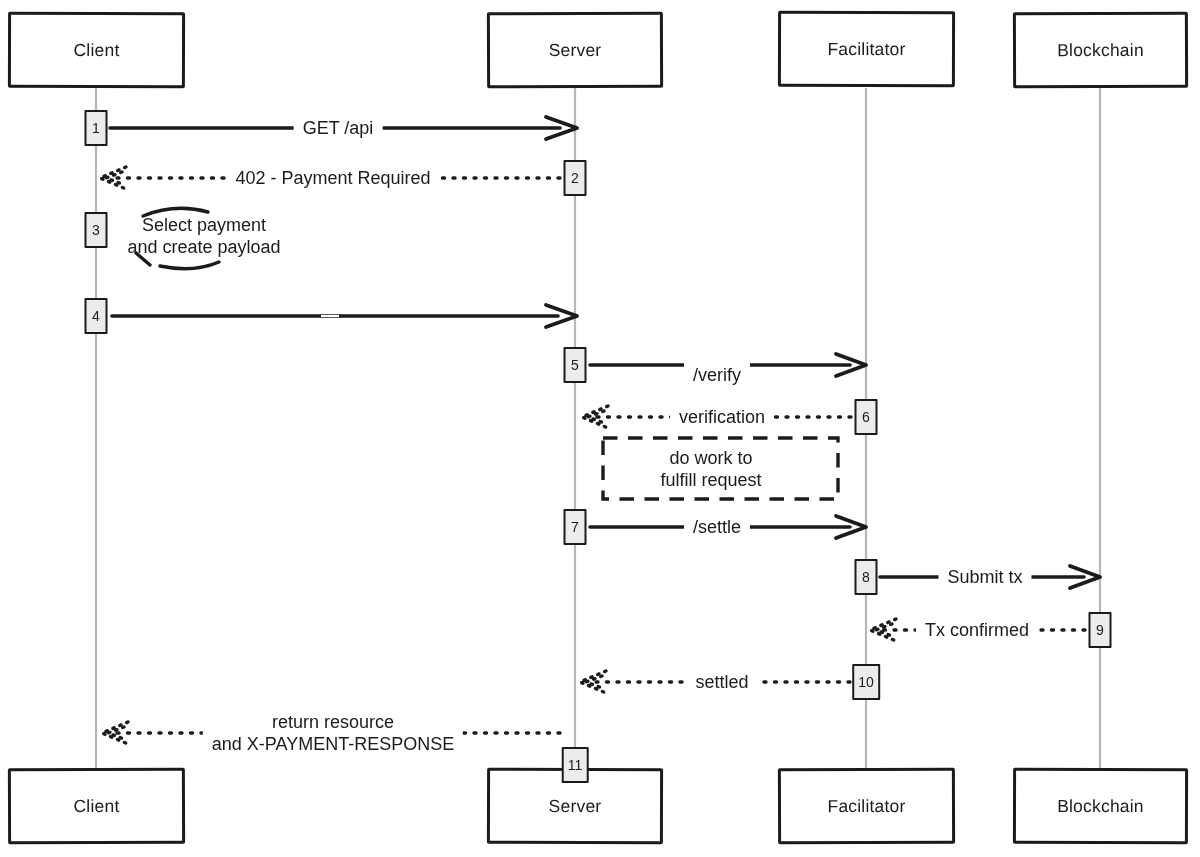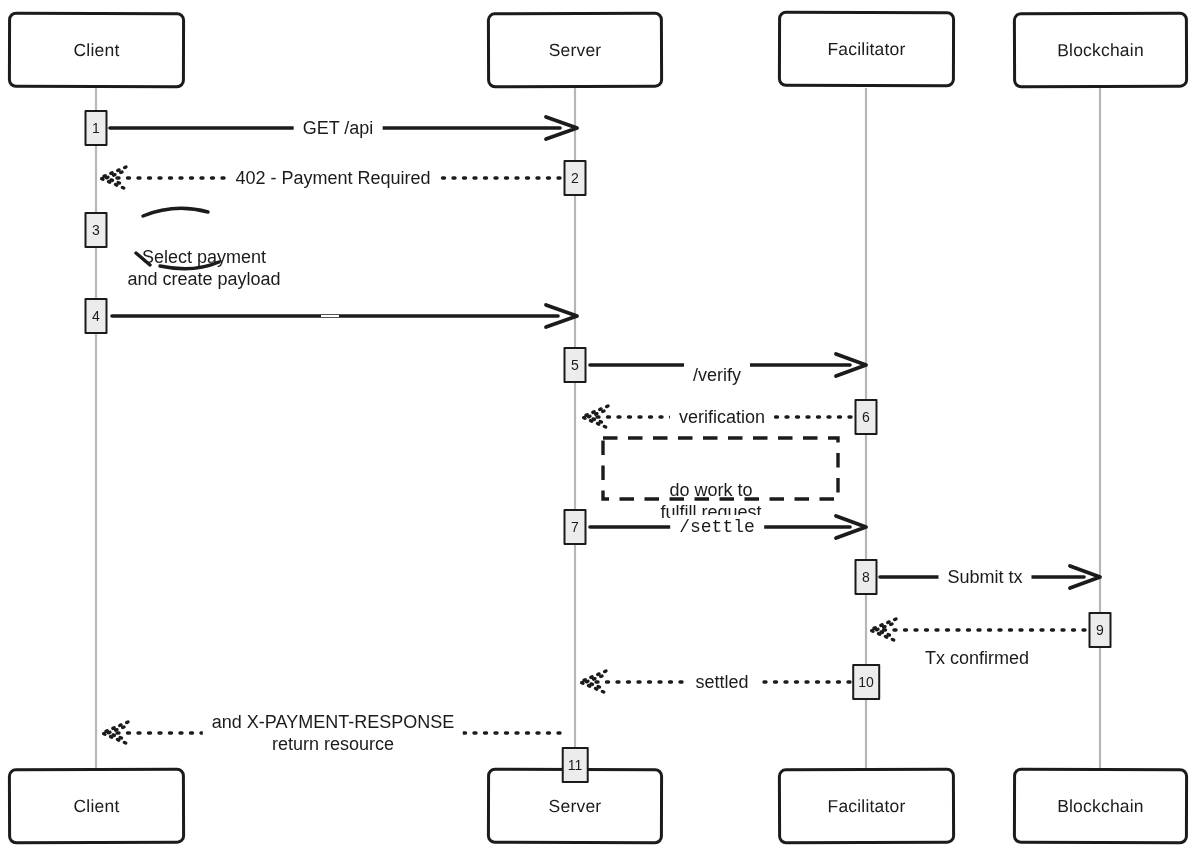--- a/index.html
+++ b/index.html
@@ -28,21 +28,21 @@
   .dotted-line { stroke: var(--ink); stroke-width: 3.4; fill: none; stroke-linecap: round; stroke-dasharray: 2 8.5; }
   .dotted-head { stroke: var(--ink); stroke-width: 3.4; fill: none; stroke-linecap: round; stroke-dasharray: 1.5 6; }
   .sketch-arc { stroke: var(--ink); stroke-width: 3.4; fill: none; stroke-linecap: round; }
   .dashed-rect { stroke: var(--ink); stroke-width: 3.4; fill: none; stroke-dasharray: 14.5 10.5; }
 
   
   .actor-box {
     position: absolute;
     height: 76px;
     border: 3px solid var(--ink);
-    border-radius: 8px;
+    border-radius: 2px;
     background: var(--background);
     display: flex; align-items: center; justify-content: center;
     font-size: 17.5px;
     letter-spacing: 0.2px;
   }
   .actor-box.r1 { transform: rotate(0.15deg); }
   .actor-box.r2 { transform: rotate(-0.2deg); }
 
   
   .badge {
@@ -63,21 +63,21 @@
     position: absolute;
     transform: translate(-50%, -50%);
     background: var(--background);
     padding: 1px 9px;
     font-size: 18px;
     line-height: 22px;
     text-align: center;
     white-space: nowrap;
     z-index: 2;
   }
-  .msg-label.transparent { background: transparent; margin-top: 32px; }
+  .msg-label.transparent { background: transparent; }
   .msg-label span { display: block; }
 </style>
 </head>
 <body>
 
 <div class="stage">
 
   <svg width="1200" height="857" viewBox="0 0 1200 857">
 
     <path class="lifeline" d="M 96 88 V 768"></path>
@@ -161,23 +161,23 @@
   </div>
 
   <div class="msg-label" style="left:717px; top:375px;">/verify</div>
   <div class="msg-label" style="left:722px; top:417px;">verification</div>
 
   <div class="msg-label transparent" style="left:711px; top:469px;">
     <span>do work to</span>
     <span>fulfill request</span>
   </div>
 
-  <div class="msg-label" style="left:717px; top:527px;font-family:Liberation Mono, monospace;">/settle</div>
+  <div class="msg-label" style="left:717px; top:527px;">/settle</div>
   <div class="msg-label" style="left:985px; top:577px;">Submit tx</div>
-  <div class="msg-label" style="left:977px; top:630px;margin-top:28px;">Tx confirmed</div>
+  <div class="msg-label" style="left:977px; top:630px;">Tx confirmed</div>
   <div class="msg-label" style="left:722px; top:682px;">settled</div>
 
   <div class="msg-label" style="left:333px; top:733px;">
+    <span>return resource</span>
     <span>and X-PAYMENT-RESPONSE</span>
-    <span>return resource</span>
   </div>
 
 </div>
 
 </body></html>

